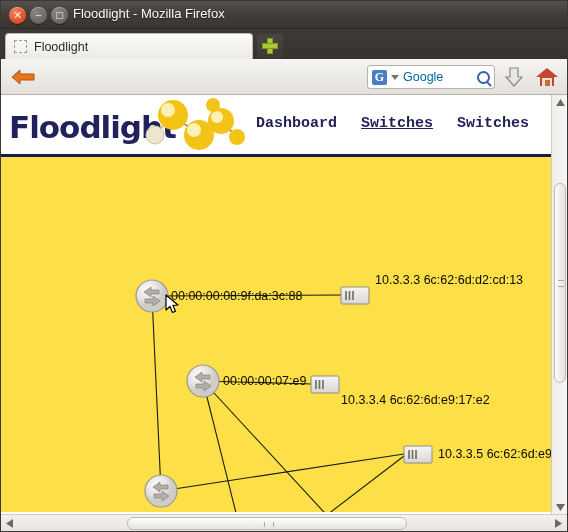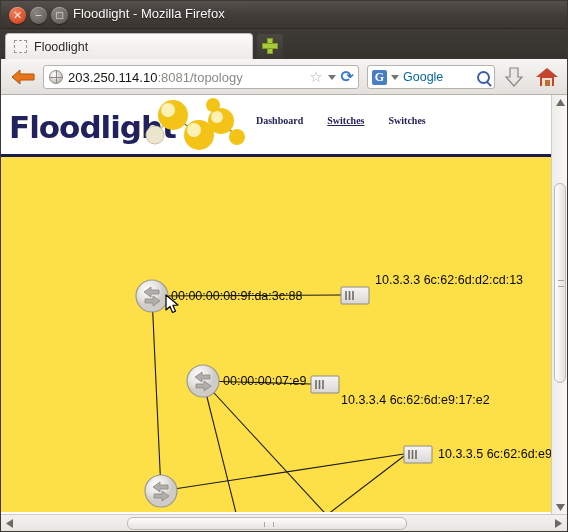--- a/index.html
+++ b/index.html
@@ -150,22 +150,22 @@
     position: absolute; left: 8px; top: 14px;
     font-size: 31px; font-weight: bold; color: #21215e;
     font-family: "DejaVu Sans", sans-serif; letter-spacing: -1px;
   }
   .fl-nodes { position: absolute; left: 140px; top: 2px; }
   .nav-links {
     position: absolute; left: 255px; top: 20px;
     display: flex; gap: 24px; white-space: nowrap;
   }
   .nav-link {
-    font-size: 10px; color: #222258; font-weight: bold;
-    font-family: Liberation Serif, serif;
+    font-size: 15px; color: #222258; font-weight: bold;
+    font-family: Liberation Mono, monospace;
   }
   .nav-link.active { text-decoration: underline; }
 
   .topo { position: relative; width: 552px; height: 355px; background: #fde047; }
   .topo svg { position: absolute; left: 0; top: 0; }
 
   .node-label {
     position: absolute; font-size: 12.5px; color: #0a0a0a;
     font-family: "Liberation Sans", sans-serif; white-space: nowrap;
   }
@@ -242,27 +242,20 @@
     </div>
   </div>
 
   <div class="navbar">
     <div class="back-arrow">
       <svg width="26" height="20" viewBox="0 0 26 20">
         <path d="M2 10 L10 3 L10 7 L24 7 L24 13 L10 13 L10 17 Z" fill="#e8751a" stroke="#b4540c" stroke-width="1"></path>
       </svg>
     </div>
 
-    <div class="urlbar">
-      <span class="globe"></span>
-      <span class="url-text"><span class="url-host">203.250.114.10</span><span class="url-path">:8081/topology</span></span>
-      <span class="star">☆</span>
-      <span class="caret-d"></span>
-      <span class="reload">⟳</span>
-    </div>
 
     <div class="searchbar">
       <span class="g-logo">G</span>
       <span class="caret-d"></span>
       <span class="search-label">Google</span>
       <span class="mag"></span>
     </div>
 
     <div class="dl-arrow">
       <svg width="22" height="22" viewBox="0 0 22 22">

